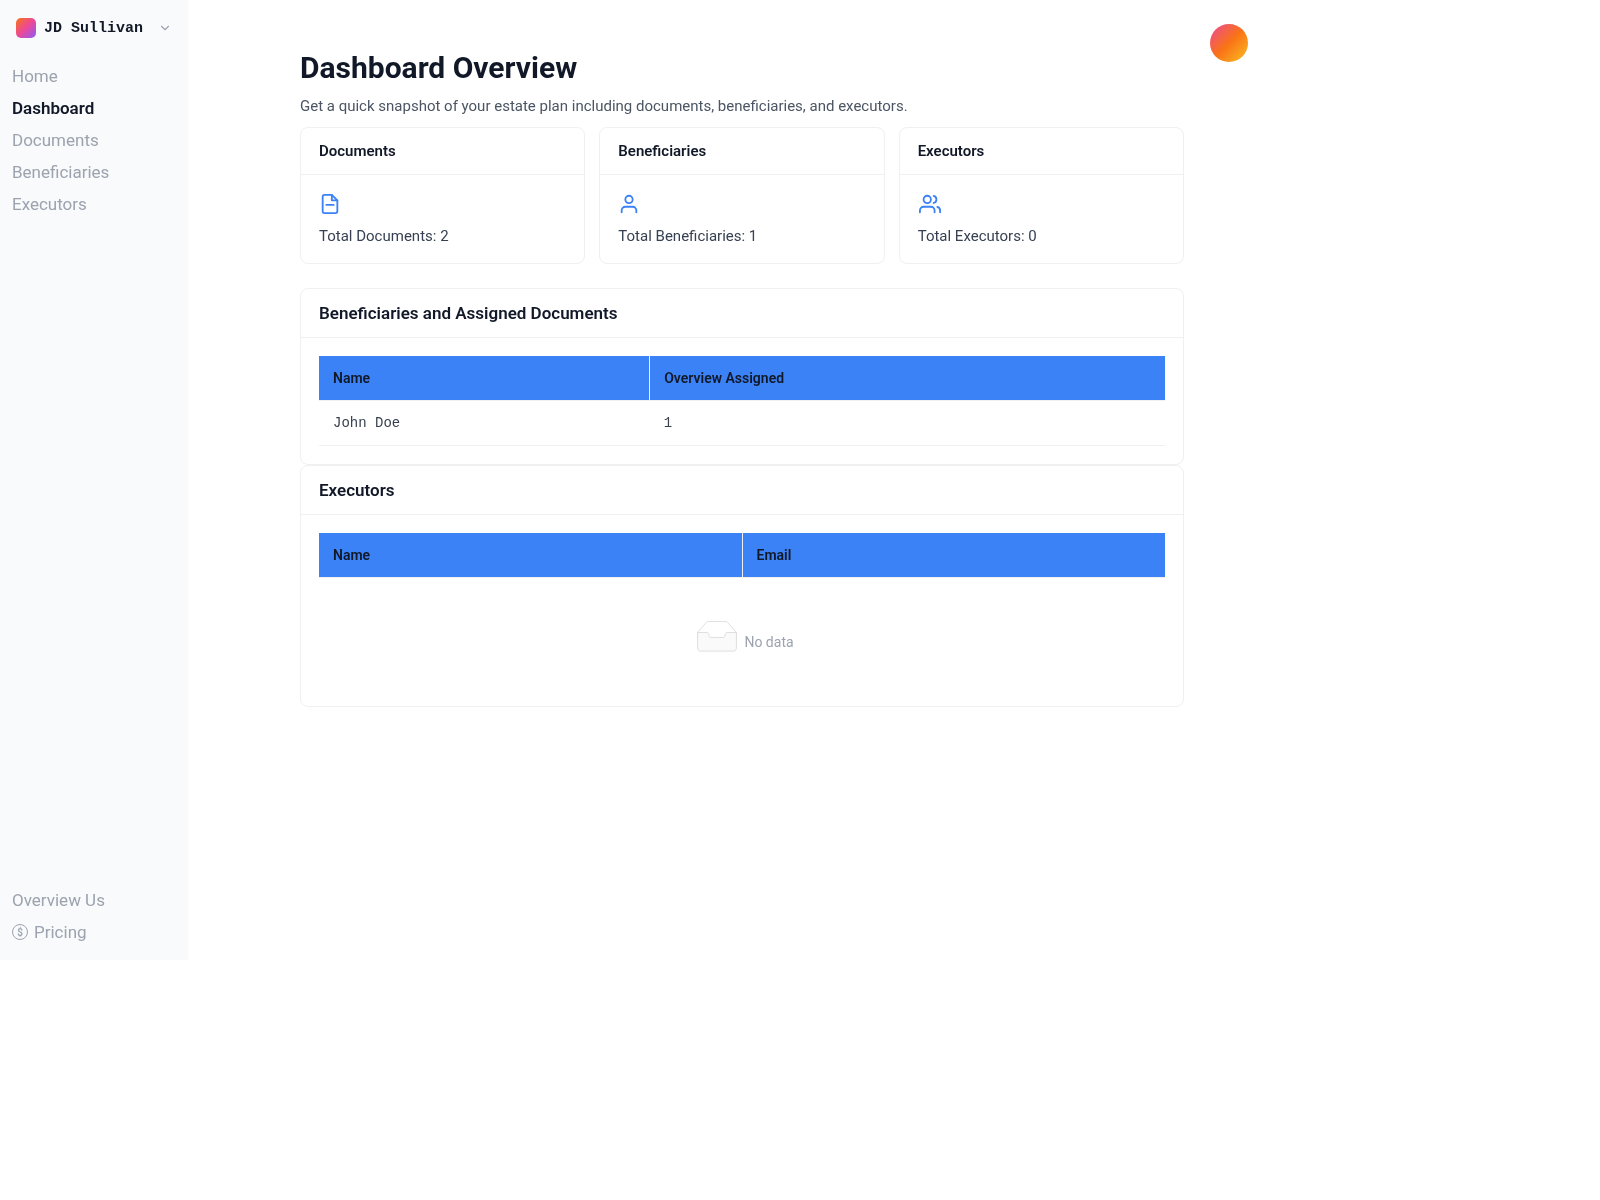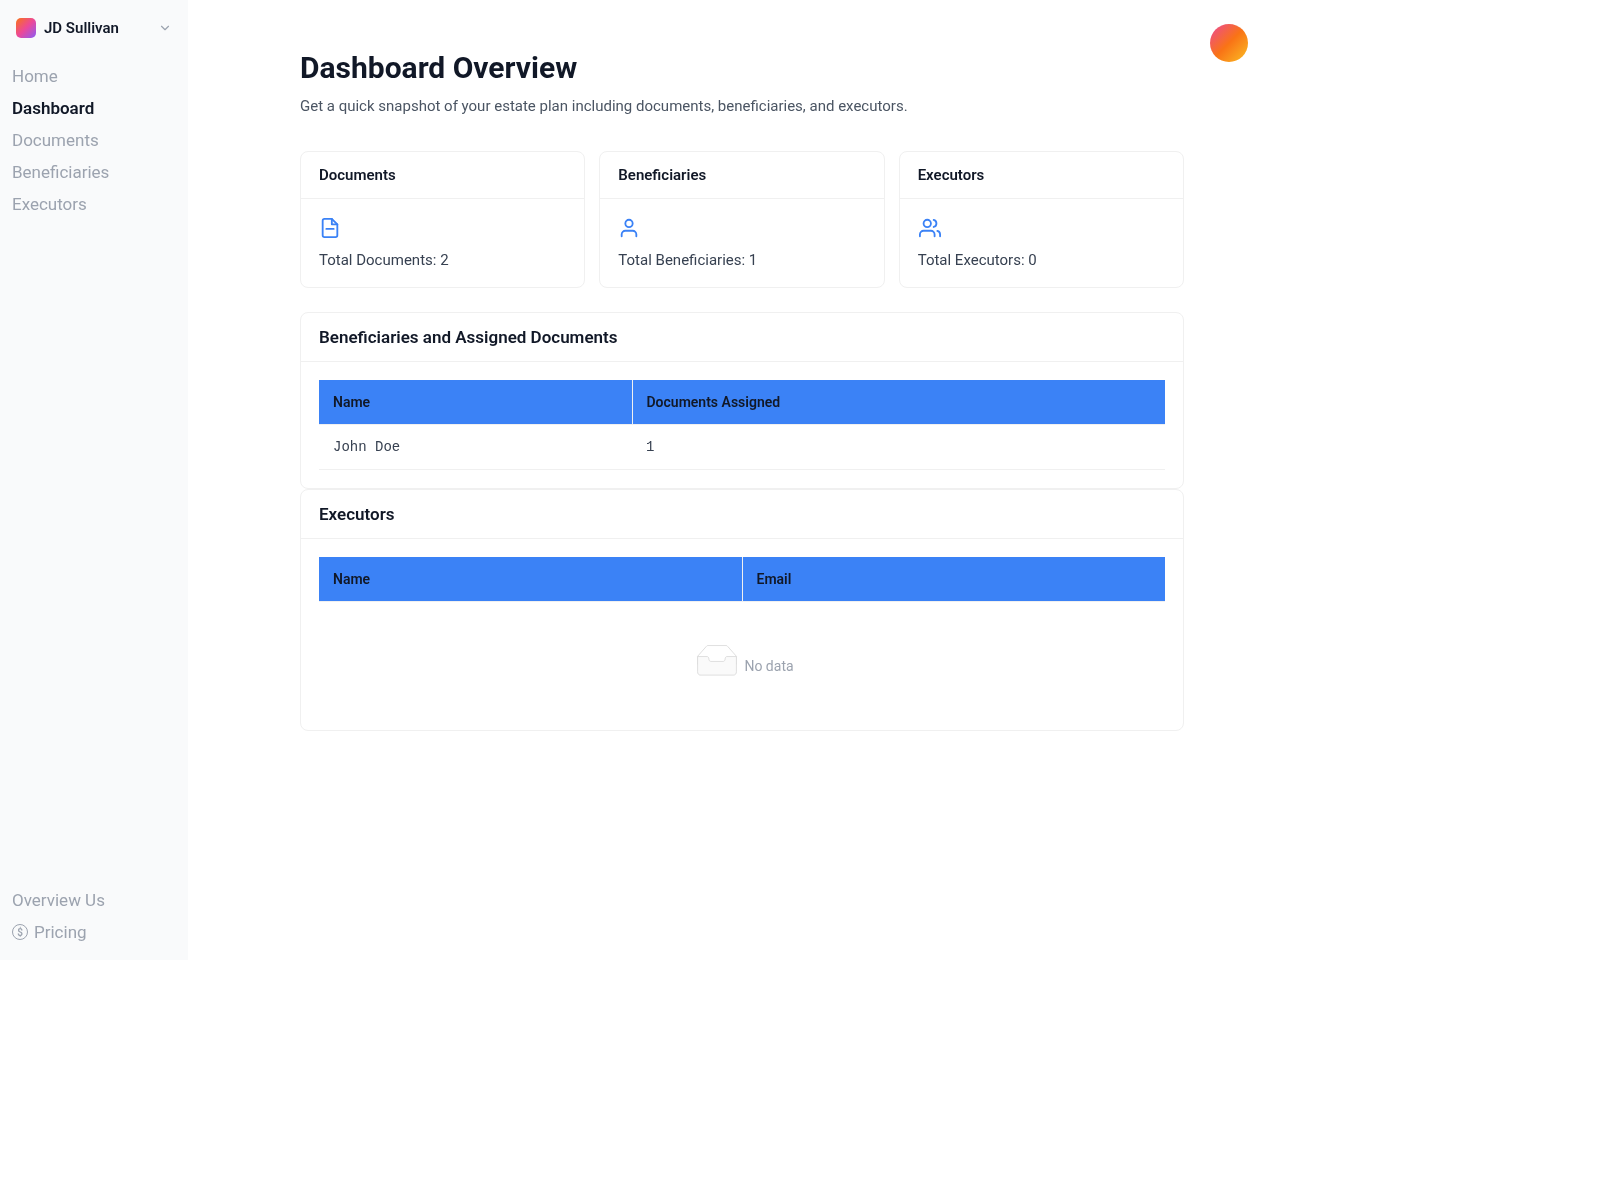--- a/index.html
+++ b/index.html
@@ -26,20 +26,21 @@
       flex-direction: column;
       padding: 12px;
     }
     .user-menu {
       display: flex;
       align-items: center;
       justify-content: space-between;
       padding: 6px 4px;
       margin-bottom: 16px;
       cursor: pointer;
+      font-family: Liberation Mono, monospace;
     }
     .user-menu-left {
       display: flex;
       align-items: center;
       gap: 8px;
     }
     .user-avatar-square {
       width: 20px;
       height: 20px;
       border-radius: 5px;
@@ -90,21 +91,21 @@
     }
     .page-title {
       font-size: 30px;
       font-weight: 700;
       color: #111827;
       margin-bottom: 12px;
     }
     .page-subtitle {
       font-size: 15px;
       color: #4b5563;
-      margin-bottom: 36px;
+      margin-bottom: 12px;
     }
     .stats-grid {
       display: grid;
       grid-template-columns: repeat(3, 1fr);
       gap: 14px;
       margin-bottom: 24px;
     }
     .stat-card {
       border: 1px solid #f0f0f0;
       border-radius: 8px;
@@ -291,21 +292,21 @@
 
     <div class="section">
       <div class="section-header">
         <div class="section-title">Beneficiaries and Assigned Documents</div>
       </div>
       <div class="section-body">
         <table class="data-table">
           <thead>
             <tr>
               <th>Name</th>
-              <th>Documents Assigned</th>
+              <th>Overview Assigned</th>
             </tr>
           </thead>
           <tbody>
             <tr>
               <td>John Doe</td>
               <td>1</td>
             </tr>
           </tbody>
         </table>
       </div>

